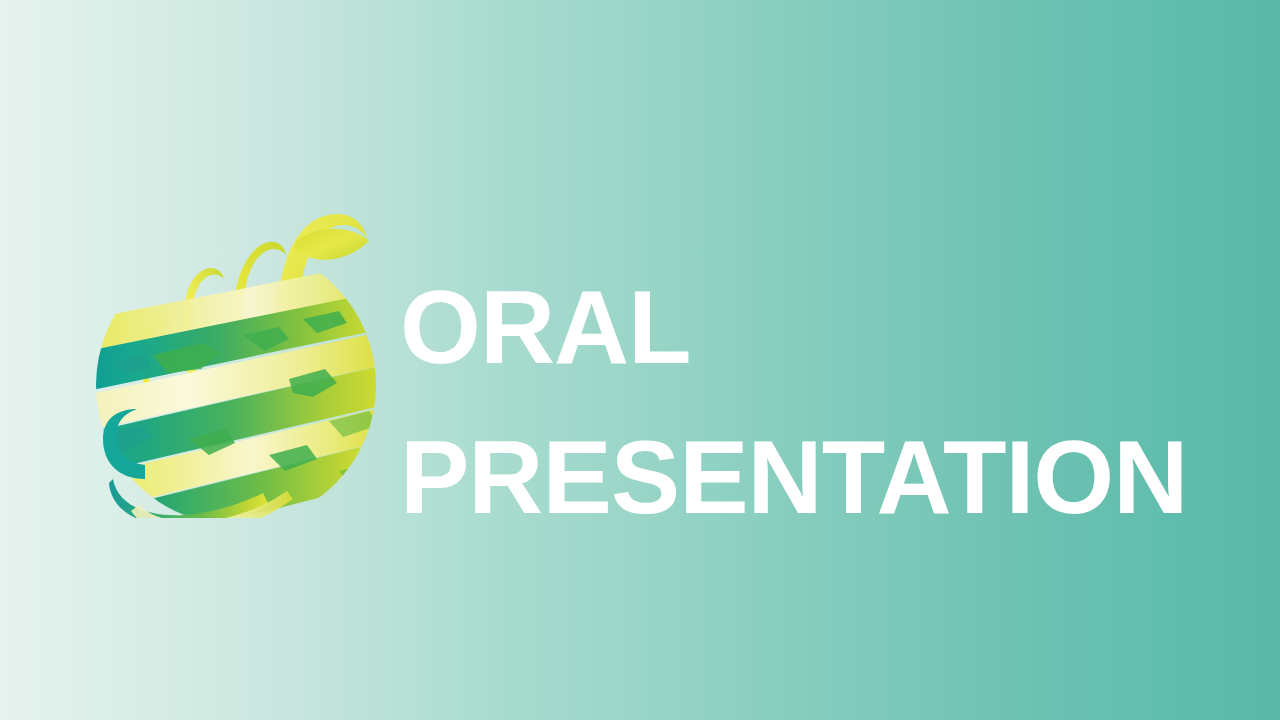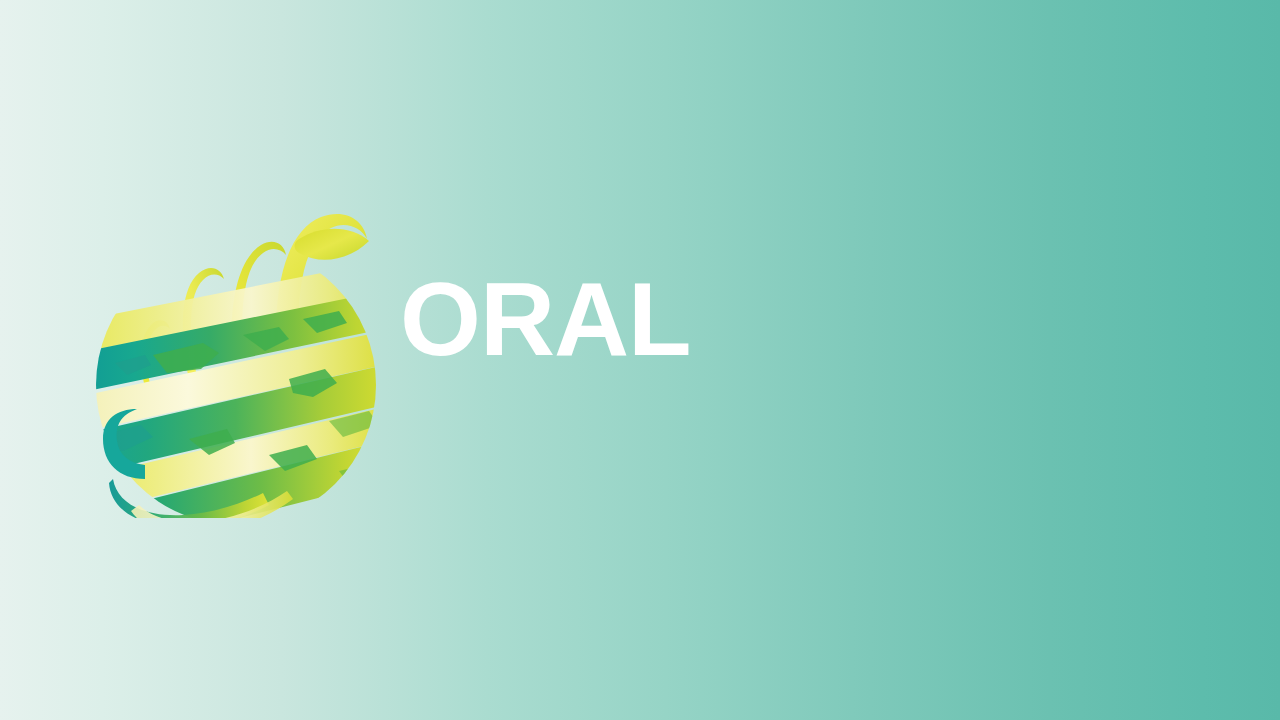--- a/index.html
+++ b/index.html
@@ -42,21 +42,21 @@
   #logo-mark svg {
     display: block;
     width: 100%;
     height: 100%;
   }
 
   
   #title-block {
     position: absolute;
     left: 400px;
-    top: 244px;
+    top: 252px;
     width: 800px;
   }
   .title-line {
     color: #ffffff;
     font-family: "Liberation Sans", sans-serif;
     font-weight: bold;
     font-size: 104px;
     line-height: 150px;
     letter-spacing: -1px;
     white-space: nowrap;
@@ -197,15 +197,16 @@
         <path d="M20 276 C24 300 50 314 90 312 C122 310 150 300 170 290
                  L176 302 C150 316 120 324 90 324 C44 324 18 306 16 280 Z" fill="url(#gC)" opacity="0.95"></path>
         <path d="M46 302 C60 316 86 322 116 318 C146 314 174 302 194 288
                  L200 296 C176 314 146 326 114 330 C76 334 48 324 38 308 Z" fill="url(#gPale2)" opacity="0.9"></path>
       </g>
     </svg>
   </div>
 
   <div id="title-block">
     <div class="title-line">ORAL</div>
+    <div class="title-line">PRESENTATION</div>
   </div>
 
 </div>
 
 </body></html>

